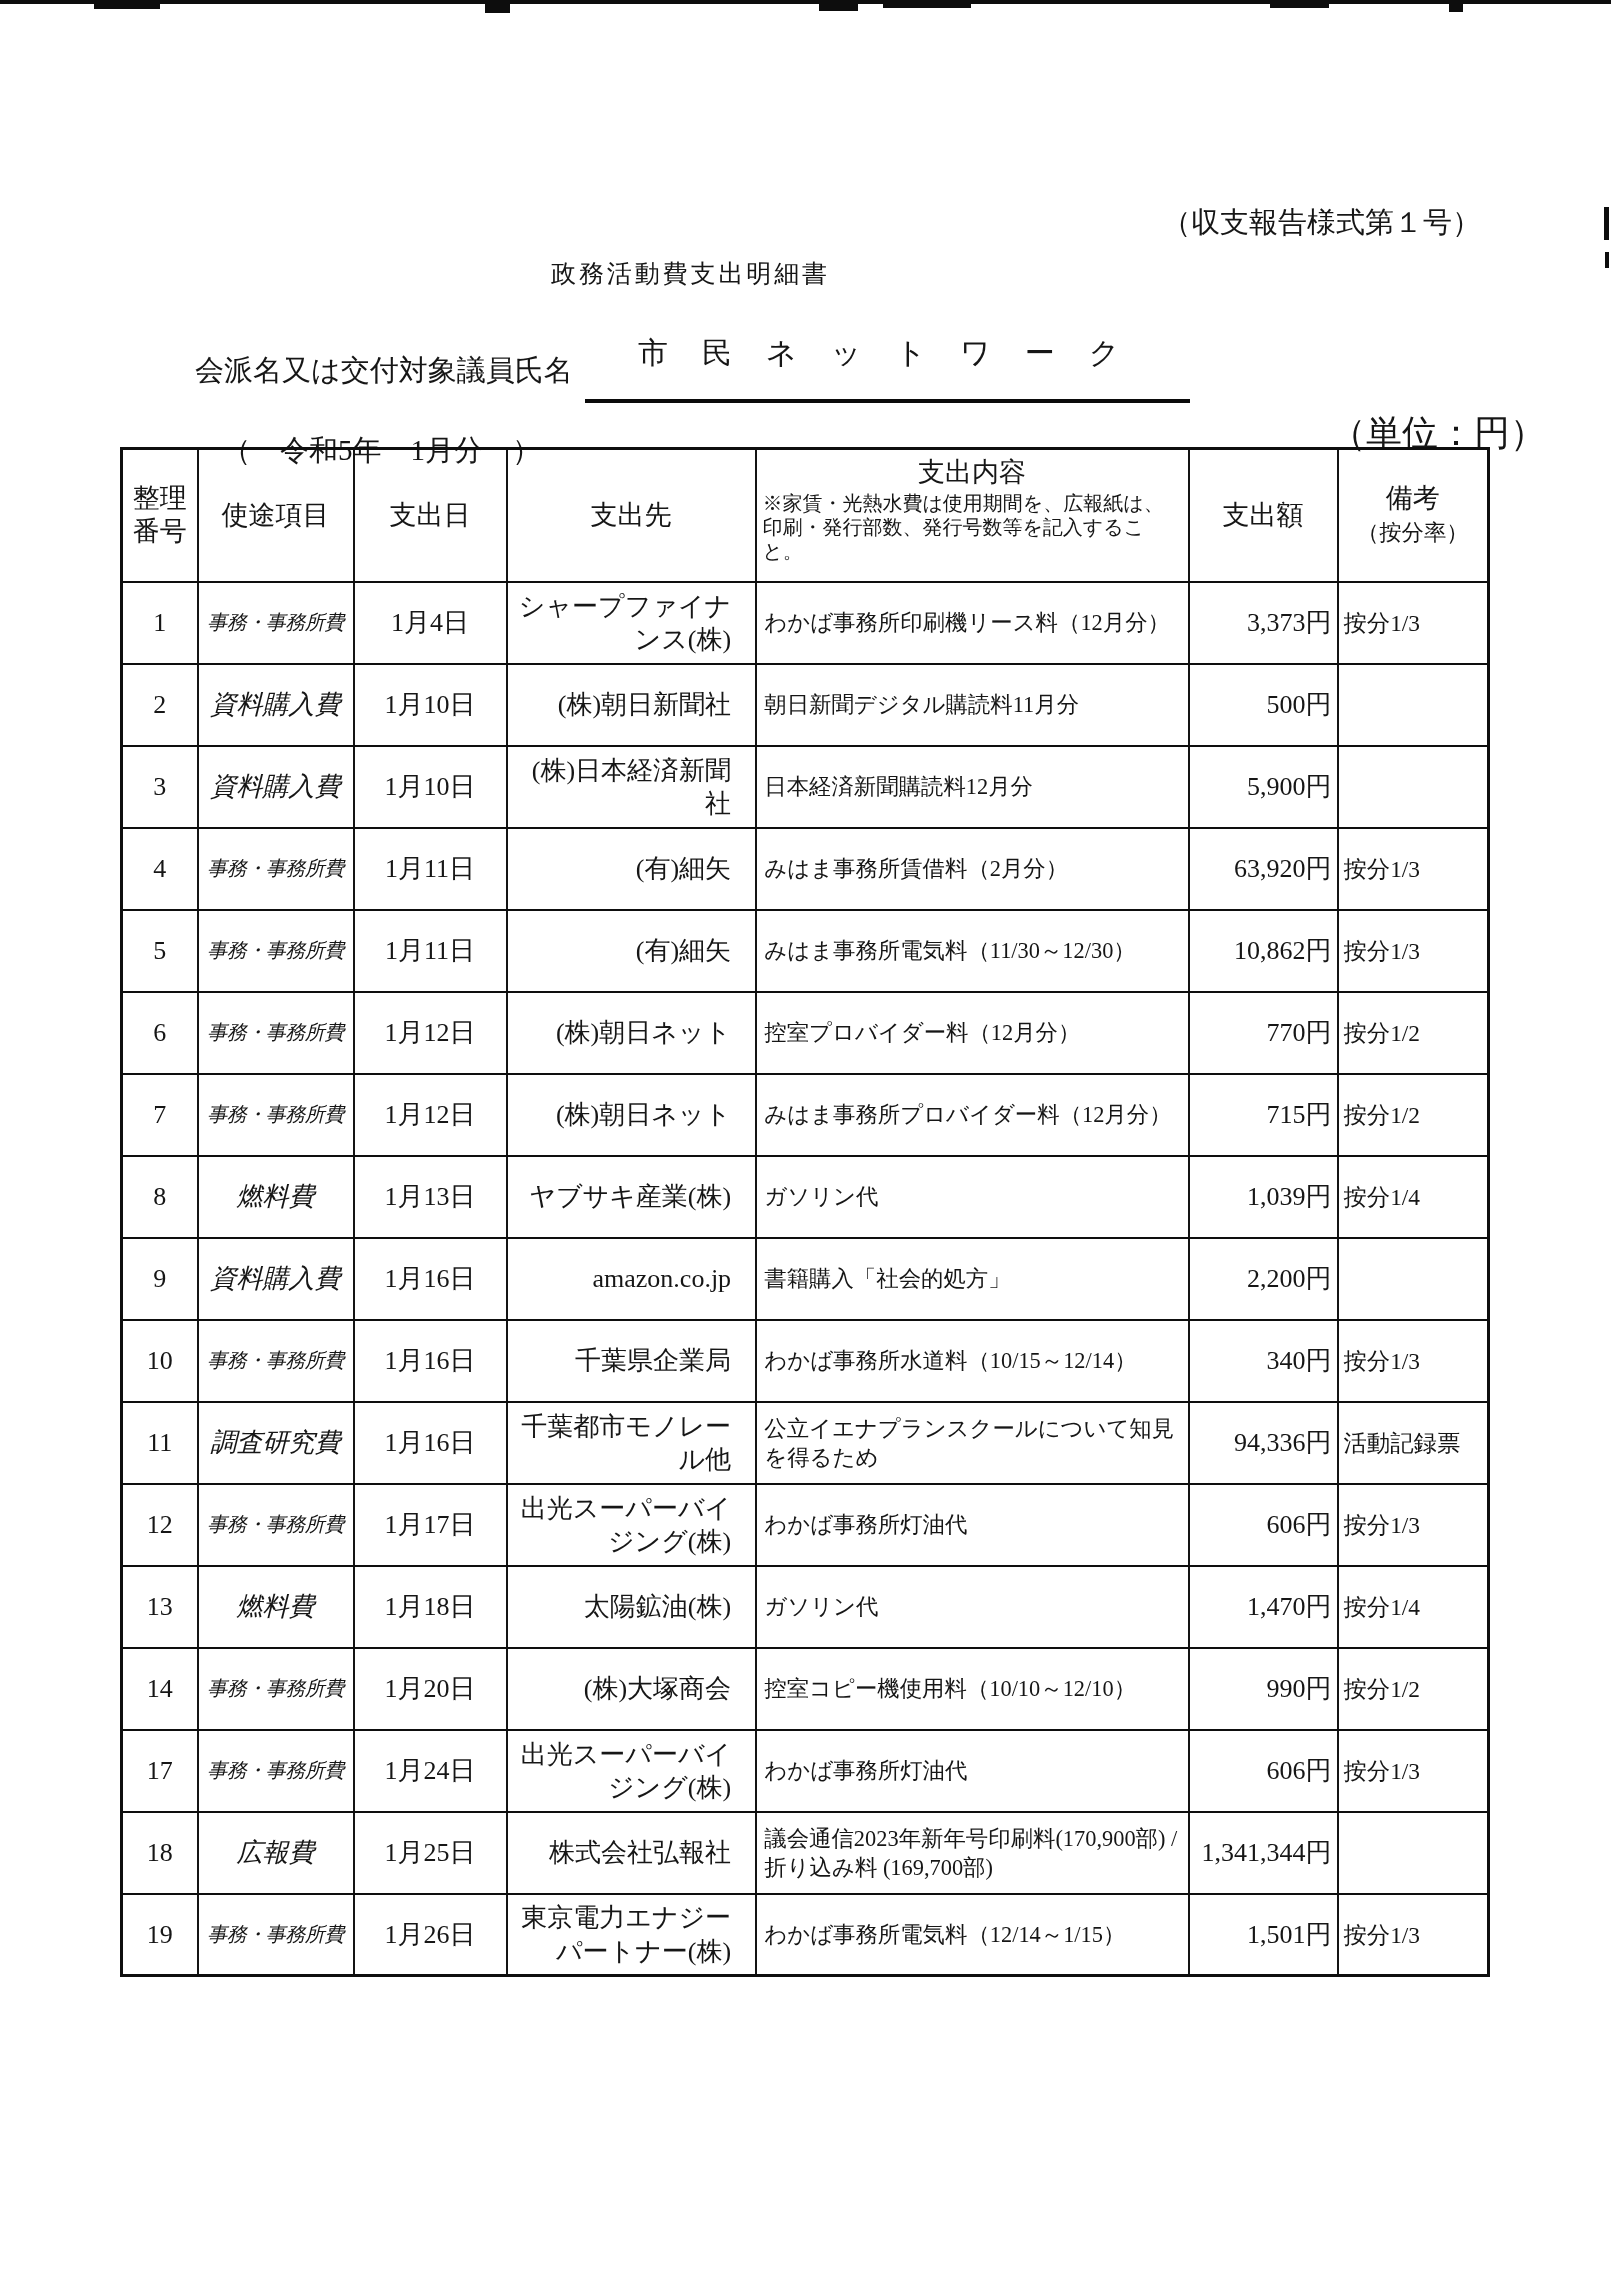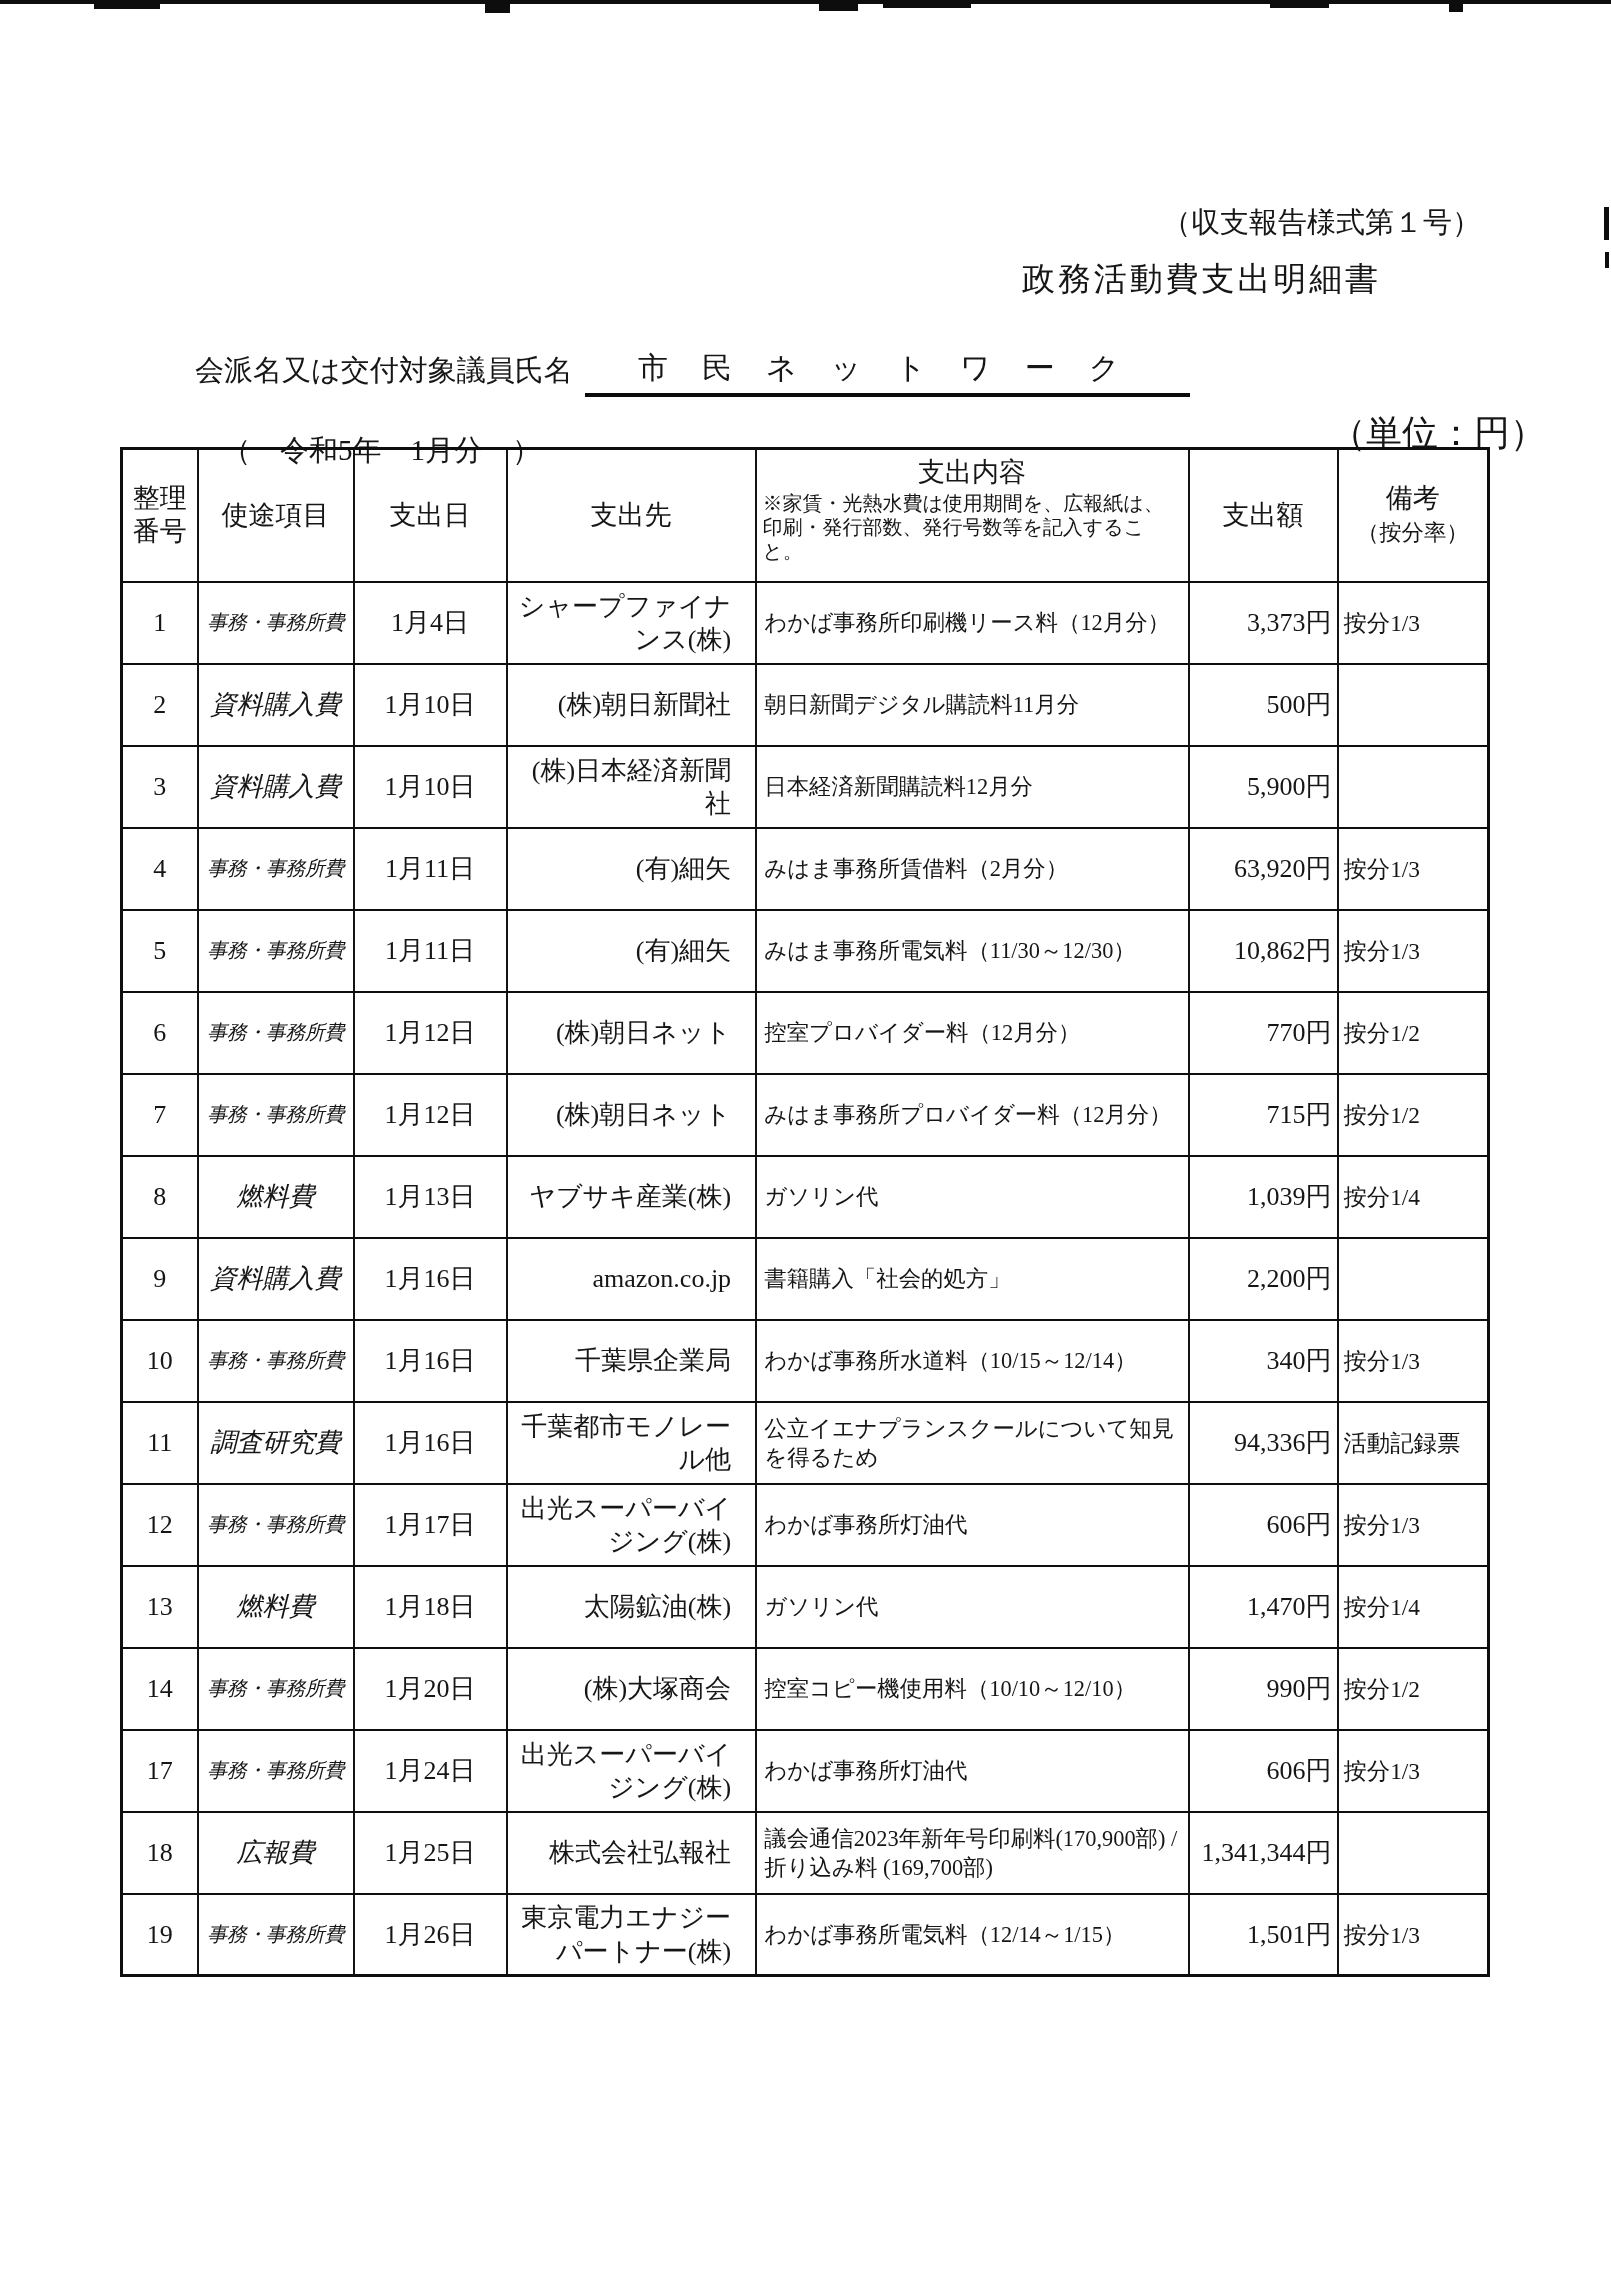--- a/index.html
+++ b/index.html
@@ -37,38 +37,38 @@
     top: 203px;
     left: 1162px;
     font-size: 29px;
     white-space: nowrap;
   }
   .doc-title {
     position: absolute;
     top: 257px;
     left: 0;
     width: 1381px;
-    text-align: right;
-    font-size: 33px;
+    text-align: center;
+    font-size: 25px;
     letter-spacing: 2.9px;
   }
   .faction-label {
     position: absolute;
     top: 351px;
     left: 195px;
     font-size: 29px;
     white-space: nowrap;
   }
   .faction-name {
     position: absolute;
-    top: 348px;
+    top: 333px;
     left: 585px;
     width: 552px;
     padding-left: 53px;
-    padding-bottom: 4px;
+    padding-bottom: 25px;
     border-bottom: 4.9px solid #0b0b0b;
     font-size: 30px;
     letter-spacing: 34px;
     white-space: nowrap;
   }
   .period {
     position: absolute;
     top: 431px;
     left: 222px;
     font-size: 29px;

